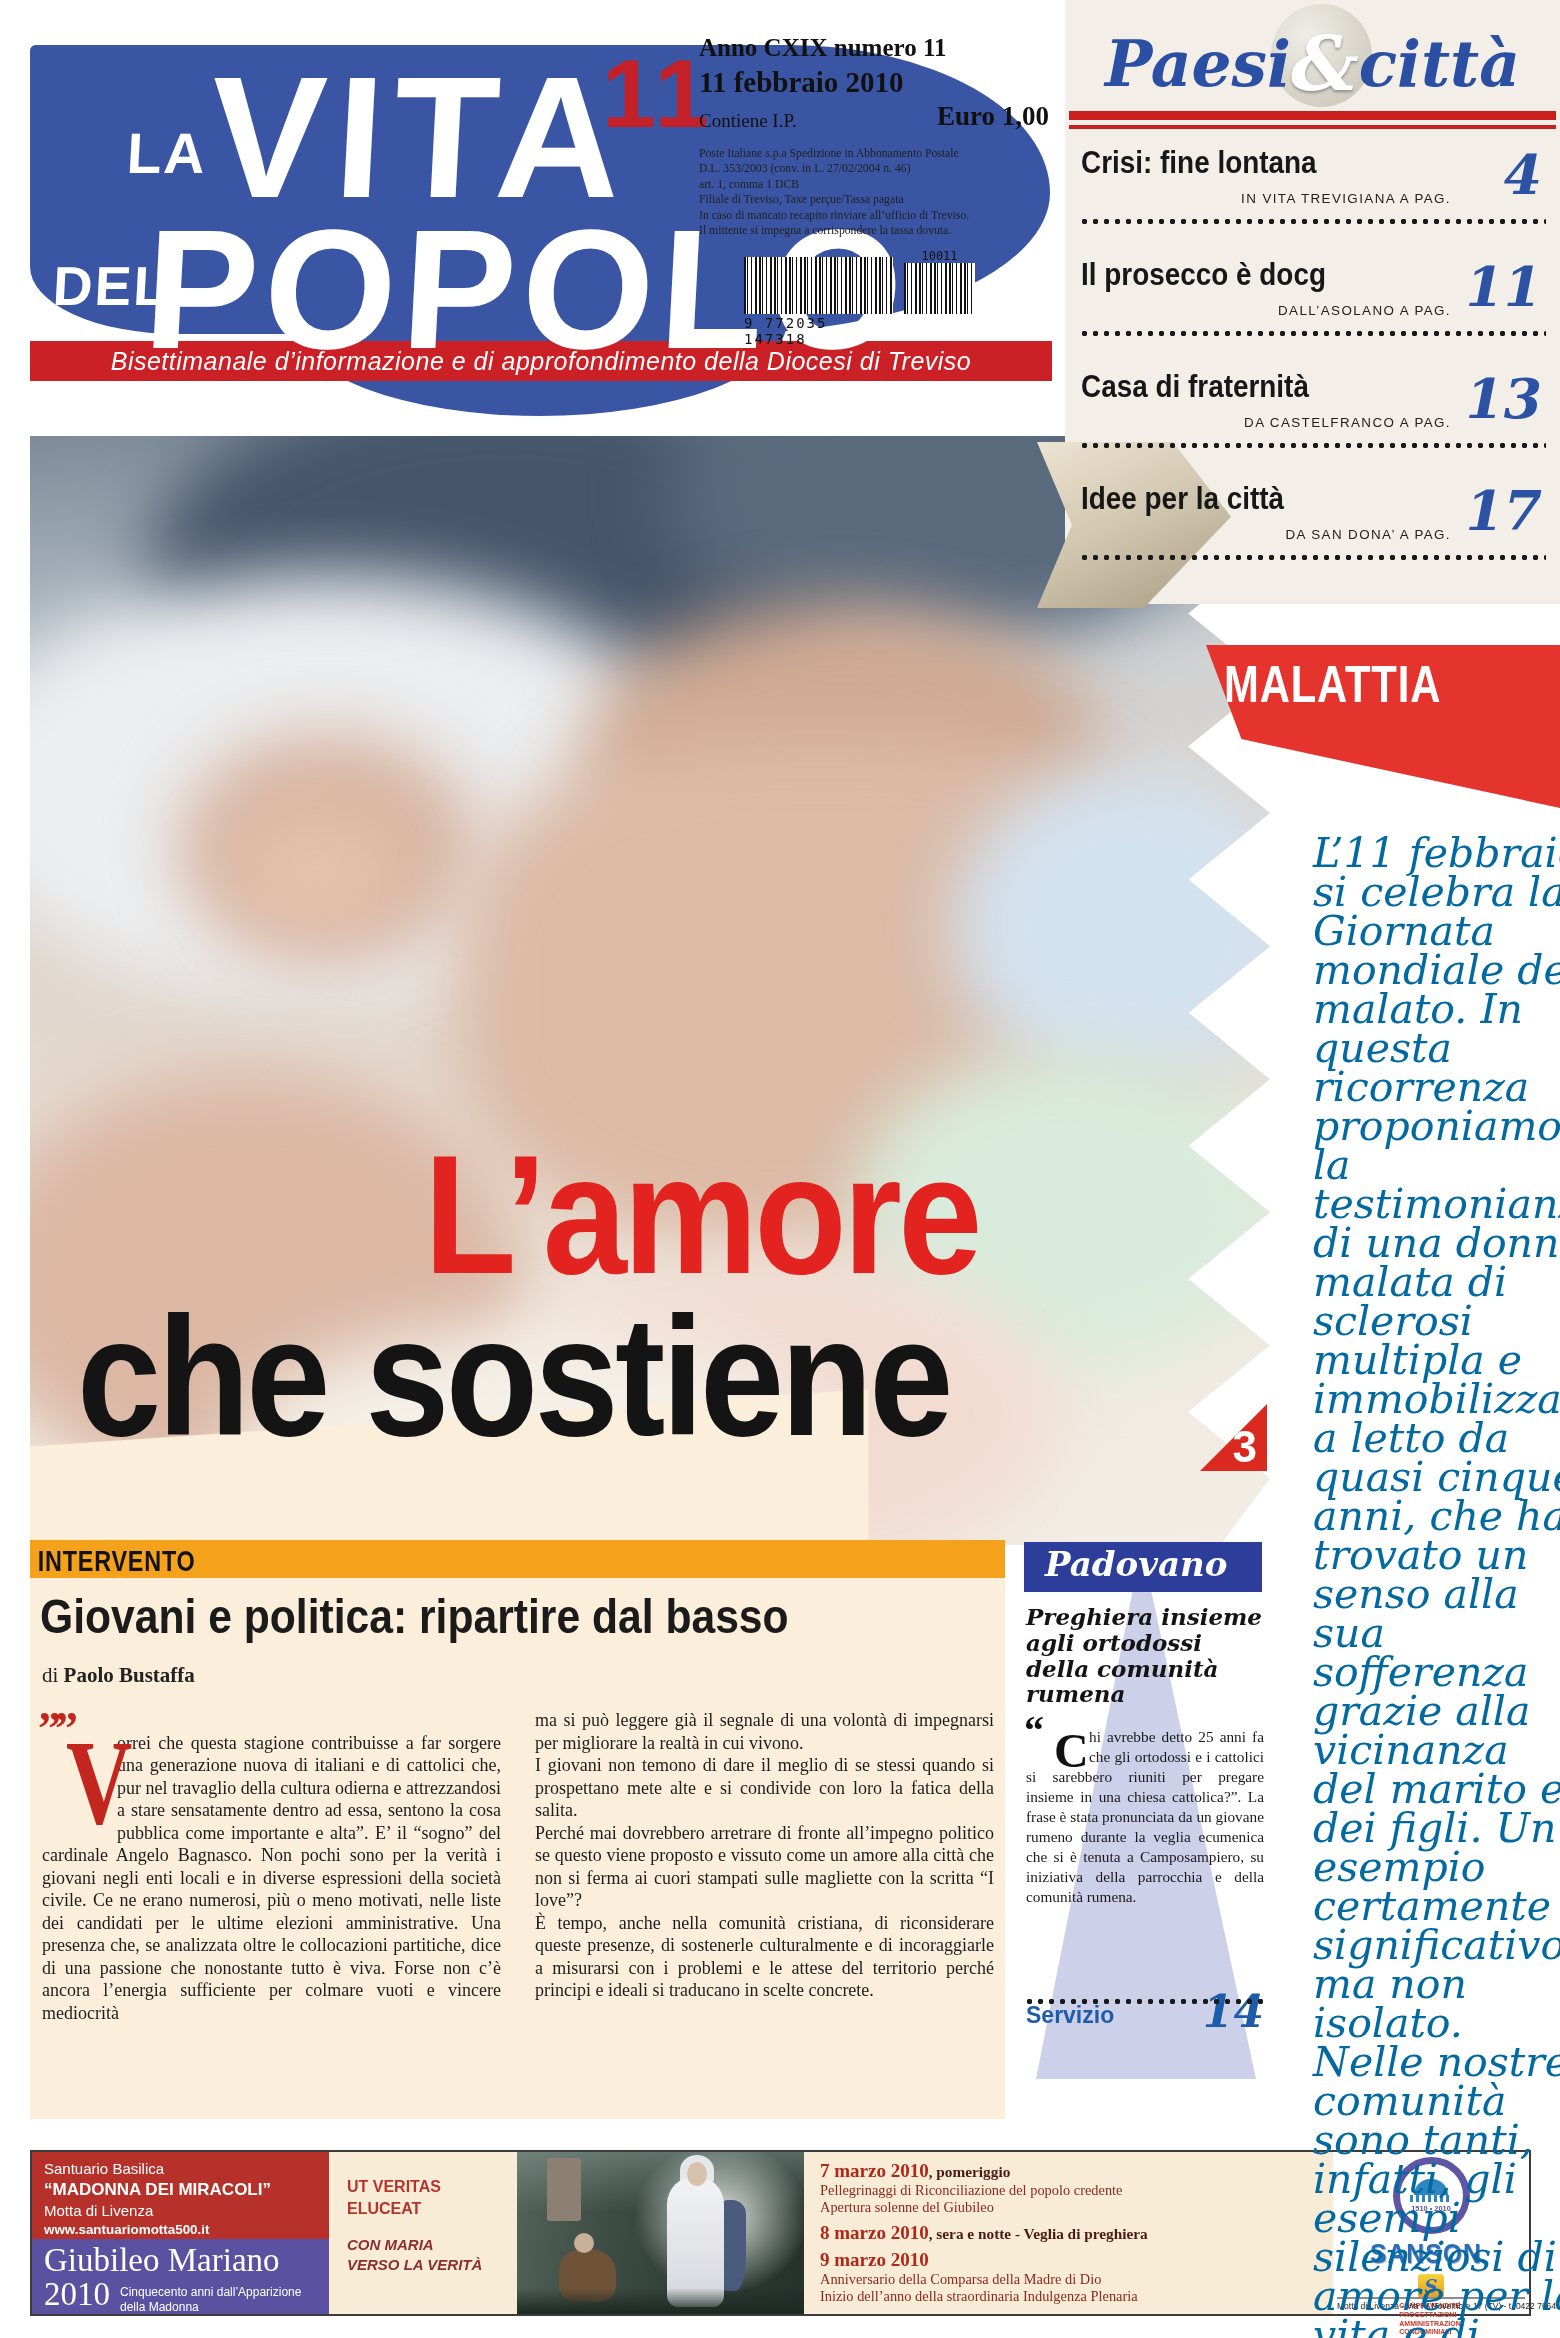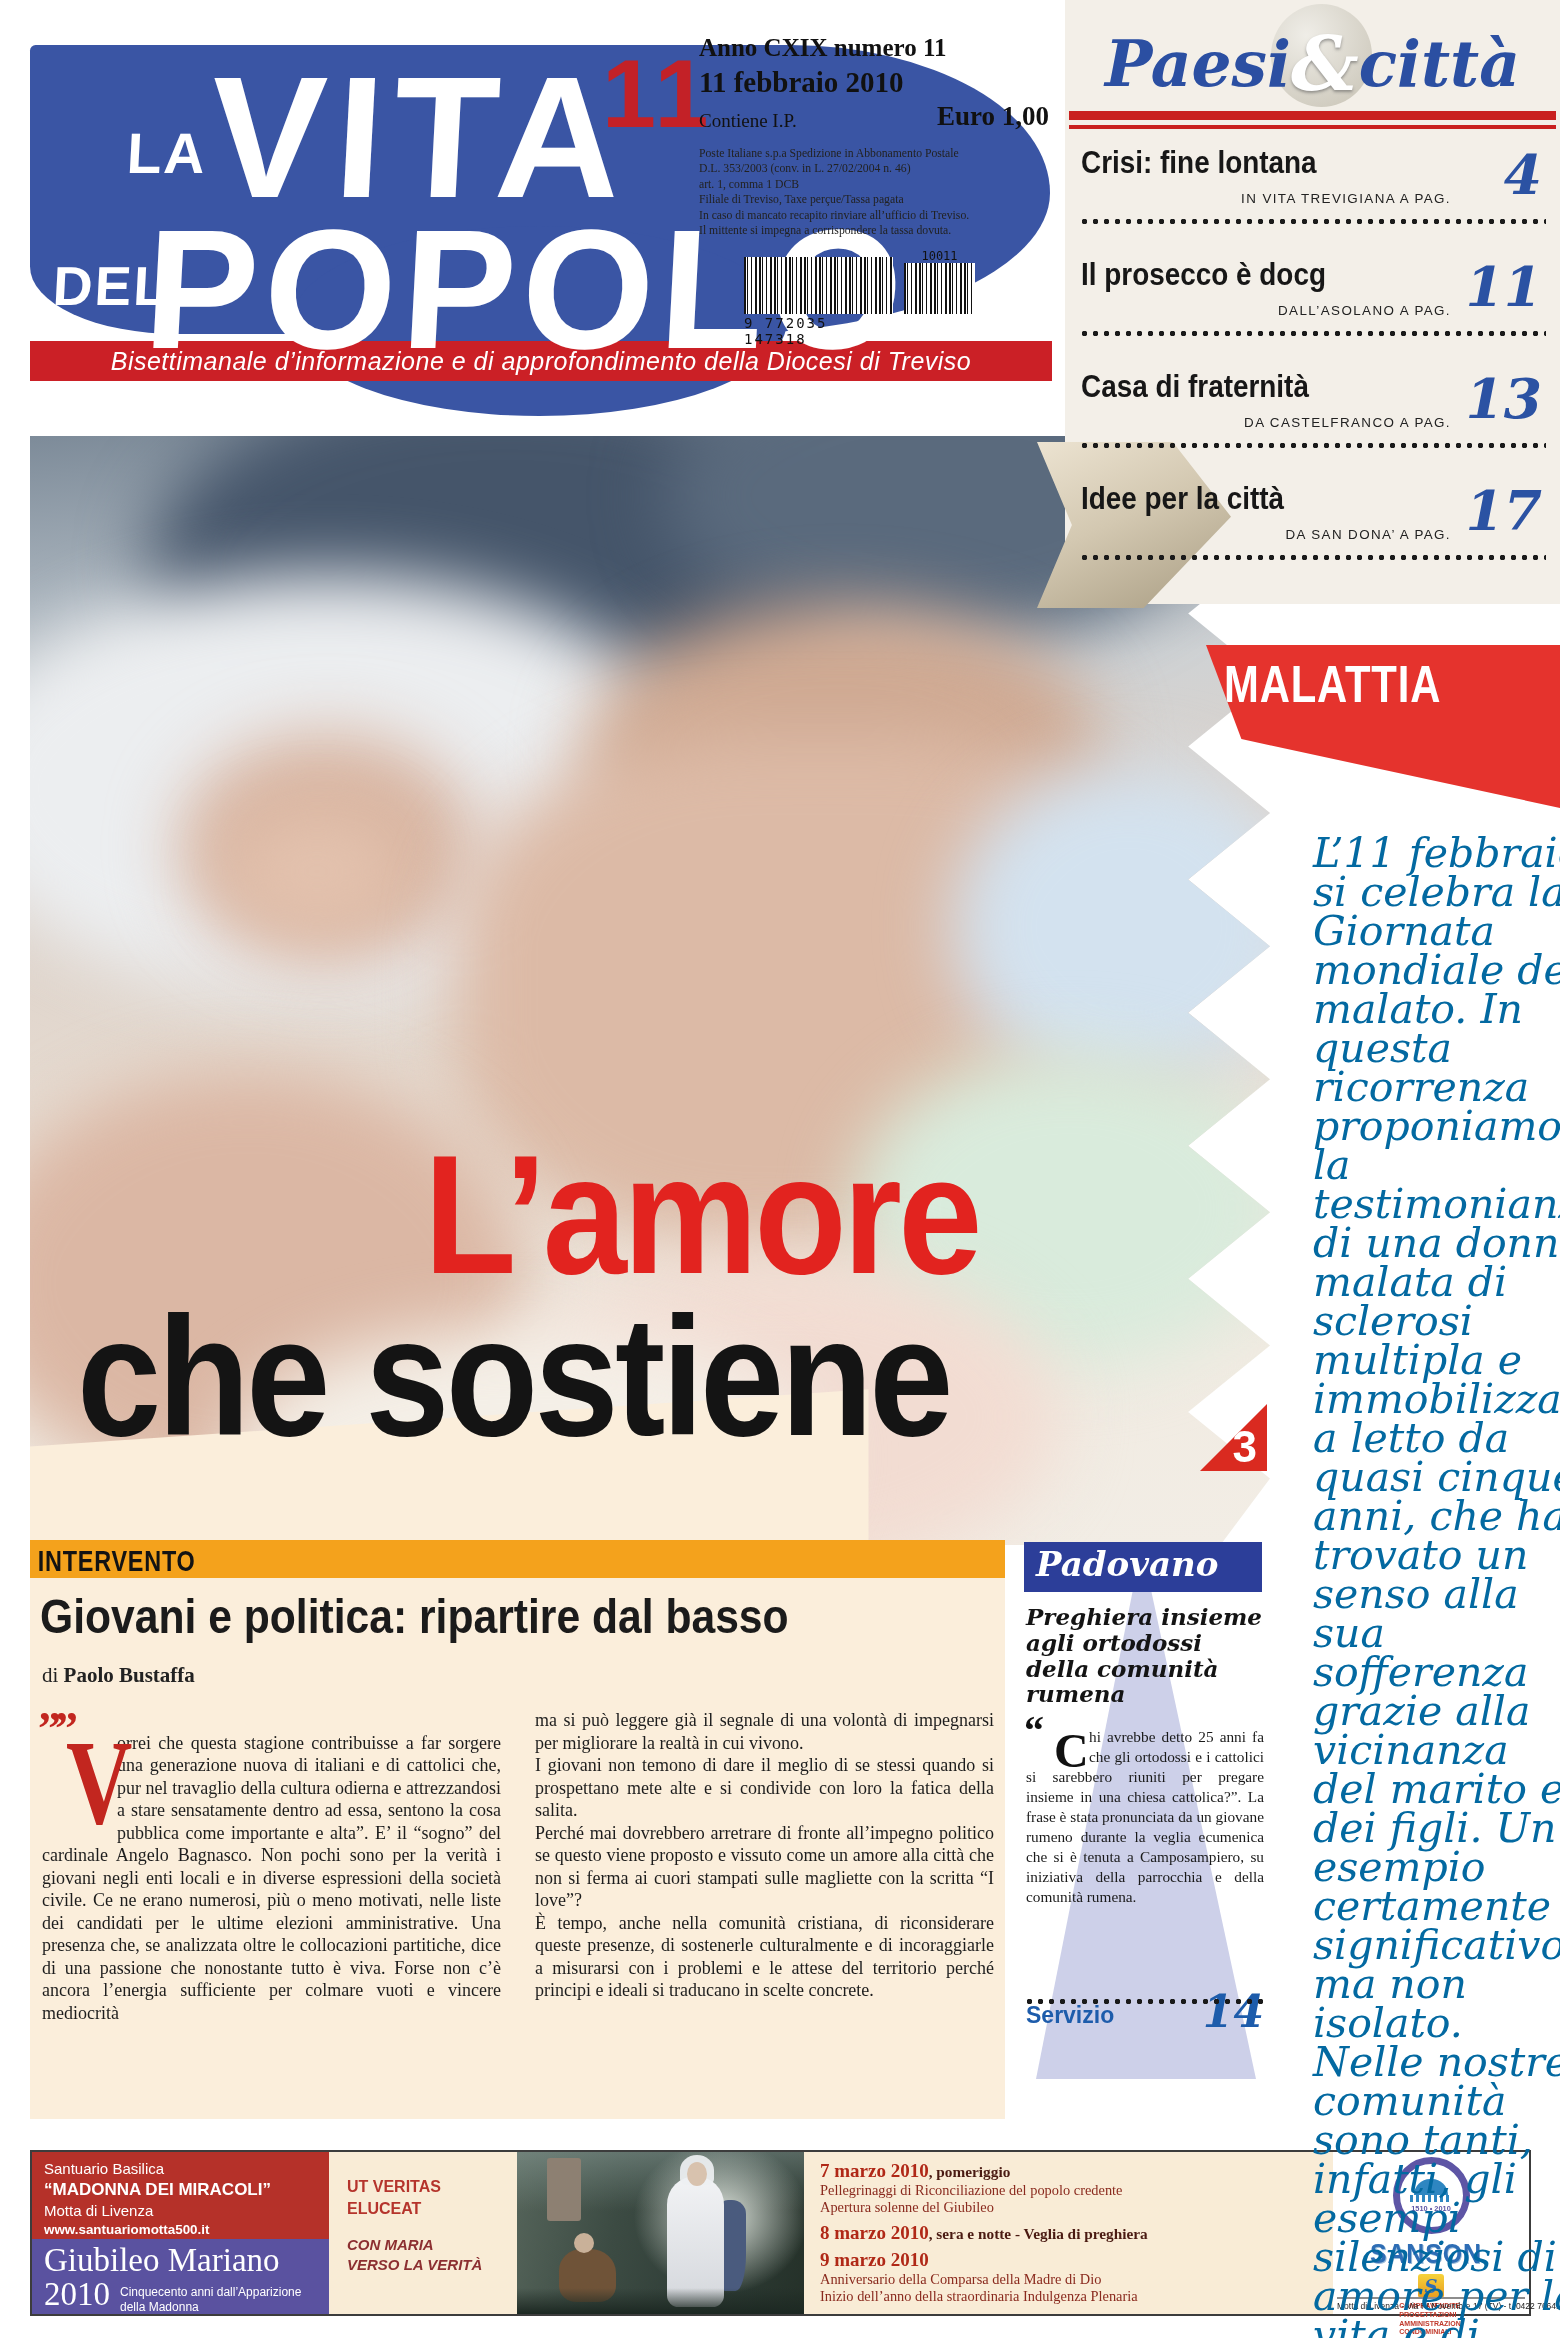--- a/index.html
+++ b/index.html
@@ -114,21 +114,21 @@
   .qv .qm{position:absolute;left:-4px;top:-14px;font-family:"Liberation Serif",serif;font-weight:700;
           font-size:46px;color:#c2261f;letter-spacing:-6px;}
   .qv .dc{position:absolute;left:24px;top:-10px;font-weight:700;font-size:121px;line-height:1;color:#c2261f;
           transform:scaleX(.76);transform-origin:left top;}
 
   
   .pv-tri{left:1036px;top:1546px;width:220px;height:533px;background:#cdd0e9;z-index:1;
           clip-path:polygon(48% 0,100% 100%,0 100%);}
   .pv-label{left:1024px;top:1542px;width:238px;height:50px;background:#2c3e99;z-index:3;}
   .pv-label span{display:block;padding:2px 0 0 12px;font-family:"DejaVu Serif",serif;font-style:italic;
-                 font-weight:700;font-size:34px;color:#fff;}
+                 font-weight:700;font-size:34px;color:#fff;margin-left:9px;}
   .pv-title{left:1026px;top:1604px;width:240px;z-index:3;font-family:"DejaVu Serif",serif;font-style:italic;
             font-weight:700;font-size:23px;line-height:1.12;color:#141414;}
   .pv-body{left:1026px;top:1727px;width:238px;z-index:3;font-family:"Liberation Serif",serif;
            font-size:15.3px;line-height:20px;text-align:justify;color:#1a1a1a;}
   .pvqv{float:left;width:63px;height:40px;position:relative;}
   .pvqv .qm{position:absolute;left:-2px;top:-6px;font-weight:700;font-size:40px;color:#111;letter-spacing:-4px;}
   .pvqv .dc{position:absolute;left:28px;top:0;font-weight:700;font-size:48px;line-height:1;color:#111;}
   .pv-serv{left:1026px;top:1994px;width:238px;z-index:3;}
   .pv-serv-row{display:flex;align-items:flex-end;justify-content:center;}
   .pv-serv-label{font-weight:700;font-size:23px;color:#1d5cab;}

